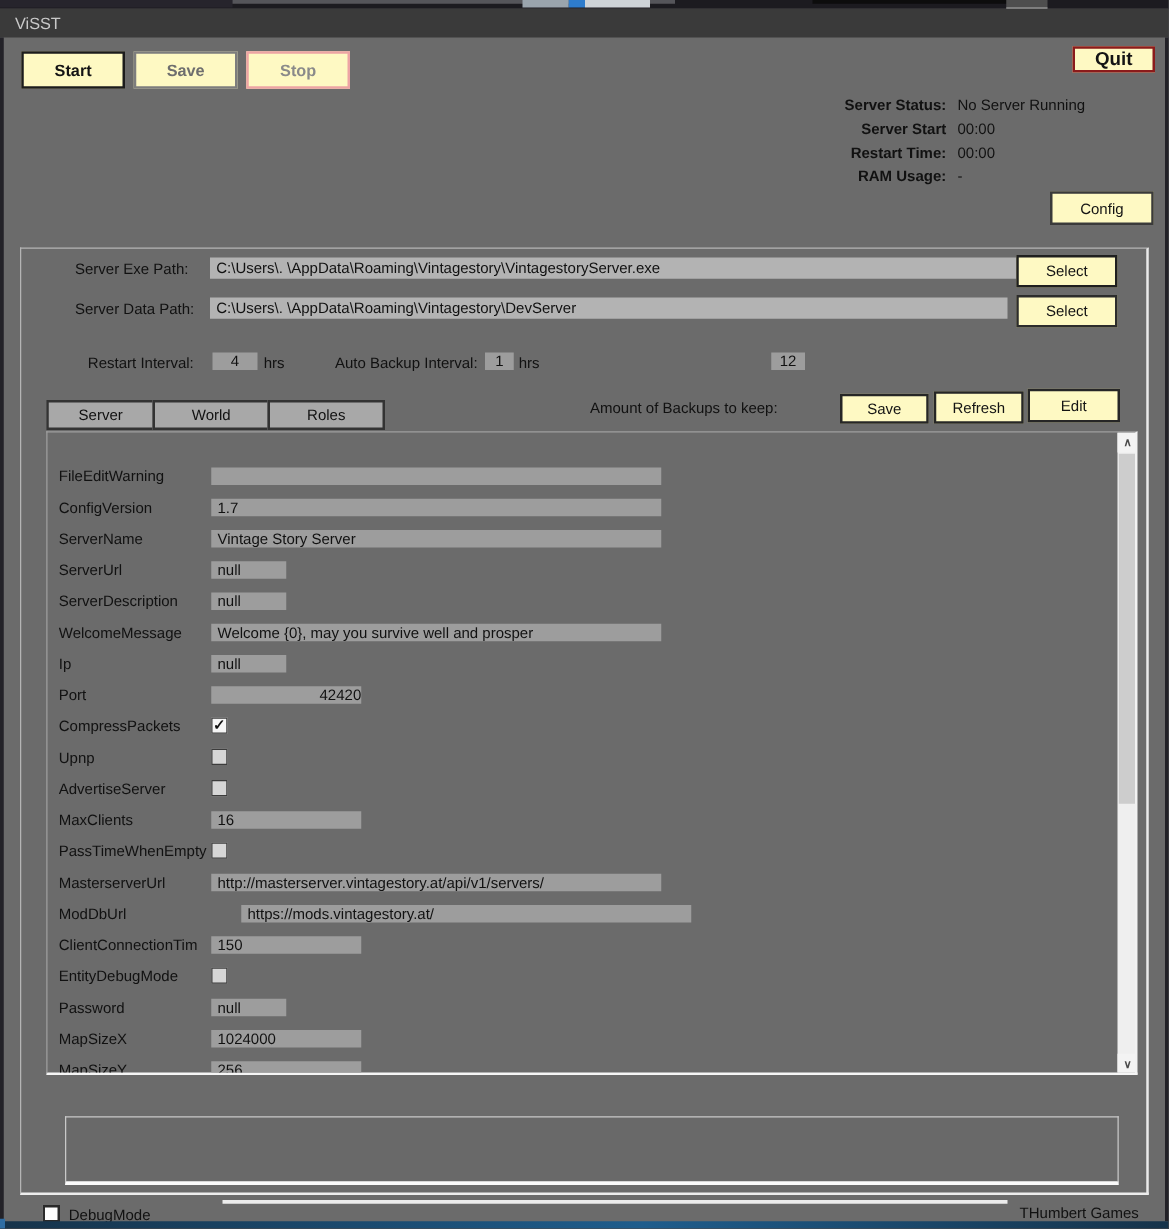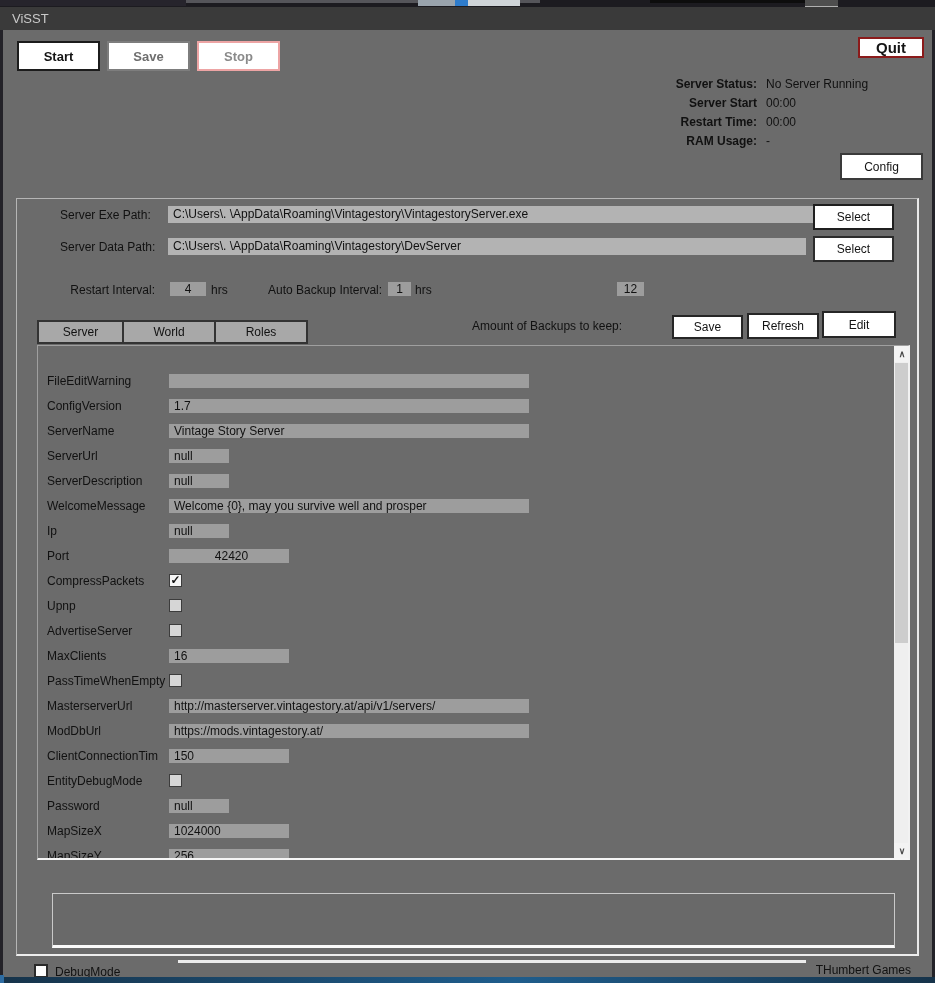--- a/index.html
+++ b/index.html
@@ -8,21 +8,21 @@
   .abs{position:absolute;}
   
   #top-strip{left:0;top:0;width:935px;height:7px;background:#1c1b20;}
   .frag{position:absolute;top:0;}
   
   #titlebar{left:0;top:7px;width:935px;height:23px;background:#3a3a3a;}
   #title-text{position:absolute;left:12px;top:4px;font-size:13px;color:#c9c9c9;}
   
   .win-edge{top:30px;width:3px;height:947px;background:#232228;}
   
-  .btn{position:absolute;background:#ffffff;border:2px solid #262626;
+  .btn{position:absolute;background:#fef9c3;border:2px solid #262626;
        display:flex;align-items:center;justify-content:center;
        font-size:13px;color:#141414;box-sizing:border-box;cursor:default;}
   .btn.bold{font-weight:bold;}
   #btn-start{left:17px;top:41px;width:83px;height:30px;border-color:#1c1c1c;}
   #btn-save-top{left:107px;top:41px;width:83px;height:30px;border-color:#7d7d7d;color:#6e6e6e;}
   #btn-stop{left:197px;top:41px;width:83px;height:30px;border-color:var(--c-stop,#eda4a4);color:#8a8a8a;}
   #btn-quit{left:858px;top:37px;width:66px;height:21px;border-color:var(--c-quit,#8b1b1b);font-size:15px;}
   #btn-config{left:840px;top:153px;width:83px;height:27px;border-color:#3a3a3a;font-size:12px;}
   
   #status{left:650px;top:74px;width:273px;}
@@ -184,21 +184,21 @@
         <div class="srow">
           <span class="name">WelcomeMessage</span>
           <div class="vbox long" style="text-align: left;">Welcome {0}, may you survive well and prosper</div>
         </div>
         <div class="srow">
           <span class="name">Ip</span>
           <div class="vbox short" style="text-align: left;">null</div>
         </div>
         <div class="srow">
           <span class="name">Port</span>
-          <div class="vbox medium" style="text-align: center;">42420</div>
+          <div class="vbox medium" style="text-align: right;">42420</div>
         </div>
         <div class="srow">
           <span class="name">CompressPackets</span>
           <div class="cb checked">✓</div>
         </div>
         <div class="srow">
           <span class="name">Upnp</span>
           <div class="cb"></div>
         </div>
         <div class="srow">
@@ -212,21 +212,21 @@
         <div class="srow">
           <span class="name">PassTimeWhenEmpty</span>
           <div class="cb"></div>
         </div>
         <div class="srow">
           <span class="name">MasterserverUrl</span>
           <div class="vbox long" style="text-align: left;">http://masterserver.vintagestory.at/api/v1/servers/</div>
         </div>
         <div class="srow">
           <span class="name">ModDbUrl</span>
-          <div class="vbox long" style="text-align: left;">https://mods.vintagestory.at/</div>
+          <div class="vbox long" style="text-align: left; margin-left: 24px;">https://mods.vintagestory.at/</div>
         </div>
         <div class="srow">
           <span class="name">ClientConnectionTim</span>
           <div class="vbox medium" style="text-align: left;">150</div>
         </div>
         <div class="srow">
           <span class="name">EntityDebugMode</span>
           <div class="cb"></div>
         </div>
         <div class="srow">

